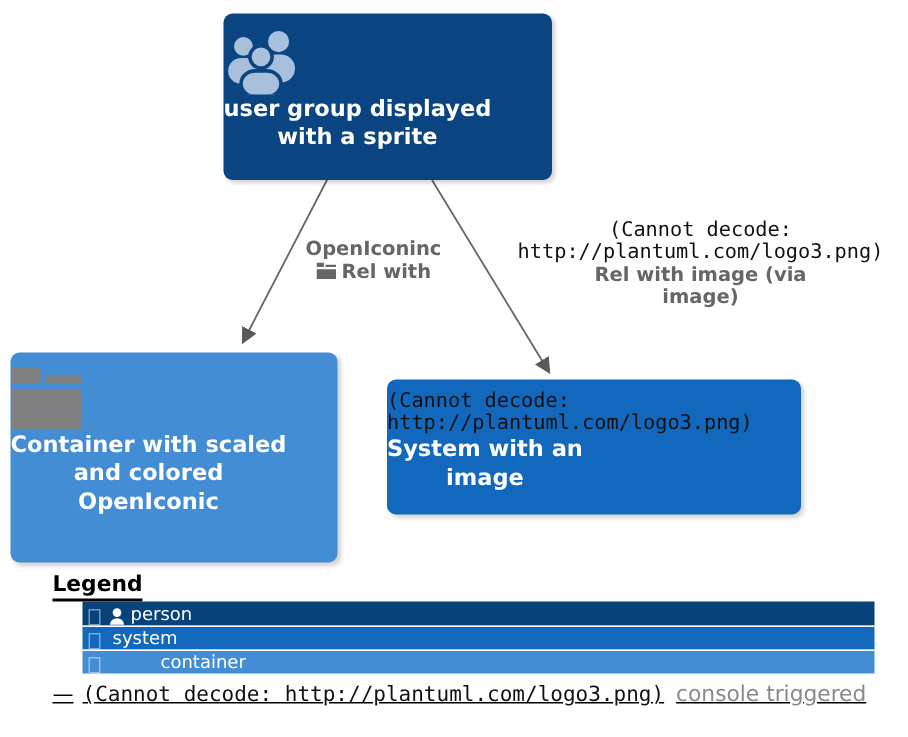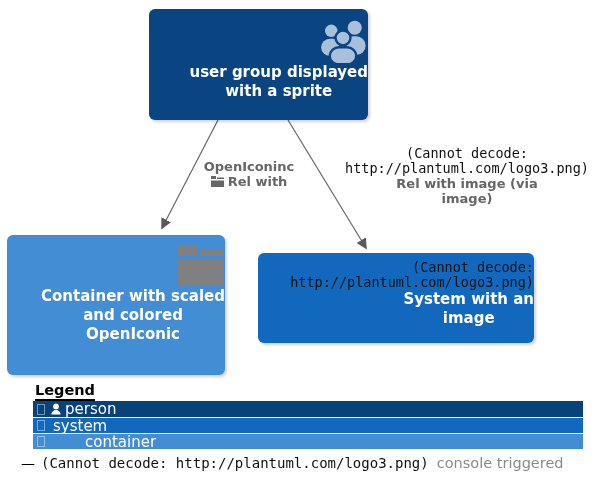--- a/index.html
+++ b/index.html
@@ -6,21 +6,21 @@
   .canvas{
     position:relative;width:605px;height:491px;background:#ffffff;
     font-family:"DejaVu Sans",sans-serif;overflow:hidden;
   }
   svg.edges{position:absolute;left:0;top:0;pointer-events:none;}
 
   
   .node{
     position:absolute;border-radius:6px;color:#ffffff;text-align:center;
     box-shadow:2px 2px 3px rgba(0,0,0,0.18);
-    display:flex;flex-direction:column;align-items:flex-end;box-sizing:border-box;
+    display:flex;flex-direction:column;align-items:flex-start;box-sizing:border-box;
   }
   .node-person{left:149px;top:9px;width:219px;height:111px;background:#0A4481;padding-top:10px;}
   .node-container{left:7px;top:235px;width:218px;height:140px;background:#438DD5;padding-top:9px;}
   .node-system{left:258px;top:253px;width:276px;height:90px;background:#1168BD;padding-top:7px;}
   .node-title{font-weight:bold;font-size:15px;line-height:19px;}
   .mono{font-family:"DejaVu Sans Mono",monospace;color:#111111;font-weight:normal;}
   .node .mono{font-size:13.5px;line-height:15px;}
 
   
   .edge-label{position:absolute;text-align:center;}
@@ -30,37 +30,37 @@
   .el-right .mono{font-size:13.5px;line-height:15px;display:block;}
   .mini-icon{display:inline-block;vertical-align:-1px;margin-right:4px;}
 
   
   .legend-title{
     position:absolute;left:35px;top:382px;font-size:14.5px;font-weight:bold;color:#000000;
     border-bottom:2px solid #000000;padding-bottom:1px;
   }
   .legend-table{position:absolute;left:33px;top:401px;width:550px;}
   .legend-row{
-    height:16px;display:flex;align-items:center;color:#ffffff;
-    font-size:15px;line-height:16px;padding-left:4px;box-sizing:border-box;
+    height:16px;display:flex;align-items:flex-end;color:#ffffff;
+    font-size:12px;line-height:16px;padding-left:4px;box-sizing:border-box;margin-left:22px;
   }
   .legend-row + .legend-row{border-top:1px solid #ffffff;}
   .lr-person{background:#08427B;}
   .lr-system{background:#1168BD;}
   .lr-container{background:#438DD5;gap:32px;}
   .tofu{
     display:inline-block;width:8px;height:11px;margin-right:5px;
     border:1px solid rgba(255,255,255,0.45);box-sizing:border-box;
   }
   .legend-row .plabel{margin-left:3px;}
 
   
   .footer{
-    position:absolute;left:21px;top:455px;white-space:nowrap;
-    font-size:14px;color:#000000;
+    position:absolute;left:35px;top:455px;white-space:nowrap;
+    font-size:14px;color:#000000;text-decoration:underline;
   }
   .footer .dash{font-family:"DejaVu Sans",sans-serif;margin-right:6px;}
   .footer .mono{font-size:14px;}
   .footer .note{color:#8a8a8a;font-size:14.5px;margin-left:8px;}
 </style>
 </head>
 <body>
 
 <div class="canvas">
 

